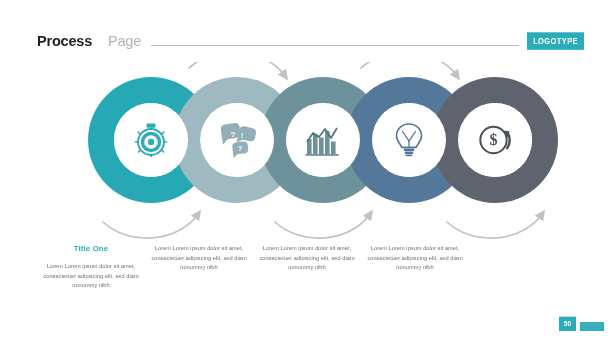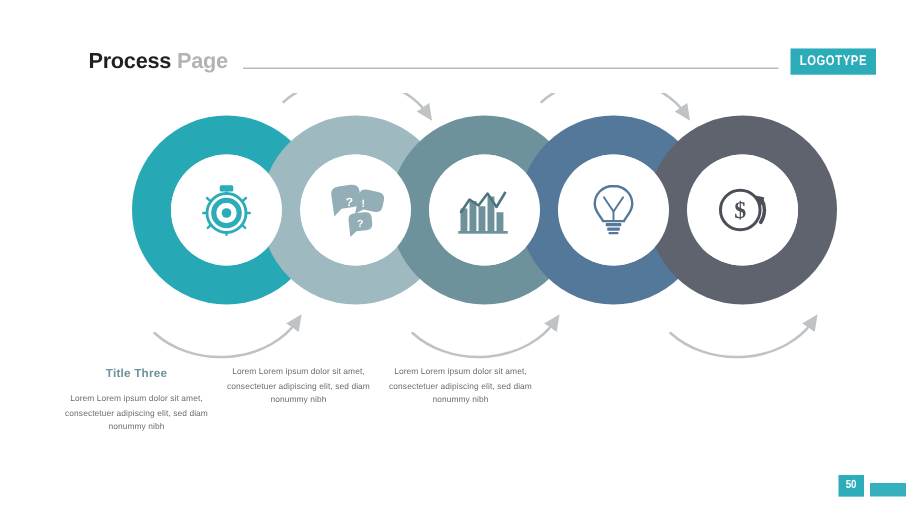--- a/index.html
+++ b/index.html
@@ -4,24 +4,24 @@
 <style>
   html,body{margin:0;padding:0;}
   body{
     width:612px;height:344px;background:#ffffff;
     font-family:"Liberation Sans","DejaVu Sans",sans-serif;
     overflow:hidden;position:relative;
   }
   .slide{position:absolute;inset:0;background:#fff;}
 
   
-  .header{position:absolute;left:59px;top:30px;right:28px;height:22px;display:flex;align-items:center;text-align:right;}
+  .header{position:absolute;left:37px;top:30px;right:28px;height:22px;display:flex;align-items:center;text-align:right;}
   .title-block{display:flex;align-items:baseline;white-space:nowrap;}
   .t-strong{font-size:14.5px;font-weight:bold;color:#231f20;letter-spacing:-0.2px;}
-  .t-light{font-size:14.5px;font-weight:bold;color:#b3b3b3;letter-spacing:-0.2px;margin-left:4px;}
+  .t-light{font-size:14.5px;font-weight:normal;color:#b3b3b3;letter-spacing:-0.2px;margin-left:16px;}
   .rule{flex:1;height:1px;background:#b9bcbe;margin:0 8px 0 10px;position:relative;top:4px;}
   .logotype{
     background:#2bacb8;color:#fff;font-size:7.5px;font-weight:bold;
     letter-spacing:.4px;padding:3px 6px 3px 6px;line-height:1;
     transform:scaleY(1.25);transform-origin:center;
   }
 
   
   .chain{position:absolute;left:0;top:62px;width:612px;height:180px;}
   .chain svg{display:block;}
@@ -163,21 +163,24 @@
         <circle cx="-1.5" cy="0" r="13.2" fill="none" stroke="#4A4F58" stroke-width="2"></circle>
         <text x="-1.5" y="5.4" text-anchor="middle" font-size="16" font-weight="bold" fill="#4A4F58" font-family="Liberation Serif, serif">$</text>
         <path d="M12.6,-7.4 A15.2,15.2 0 0 1 12.2,8.2" fill="none" stroke="#4A4F58" stroke-width="2.4" stroke-linecap="round"></path>
         <path d="M8.4,-9.6 L14.6,-8.4 L12.4,-2.6 Z" fill="#4A4F58"></path>
       </g>
     </svg>
   </div>
 
   <div class="captions">
     <div class="col">
-      <h3 style="color:#6E929B">Title Three</h3>
+      <h3 style="color:#2BACB8">Title One</h3>
+      <p>Lorem Lorem ipsum dolor sit amet, consectetuer adipiscing elit, sed diam nonummy nibh</p>
+    </div>
+    <div class="col">
       <p>Lorem Lorem ipsum dolor sit amet, consectetuer adipiscing elit, sed diam nonummy nibh</p>
     </div>
     <div class="col">
       <p>Lorem Lorem ipsum dolor sit amet, consectetuer adipiscing elit, sed diam nonummy nibh</p>
     </div>
     <div class="col">
       <p>Lorem Lorem ipsum dolor sit amet, consectetuer adipiscing elit, sed diam nonummy nibh</p>
     </div>
   </div>
 

